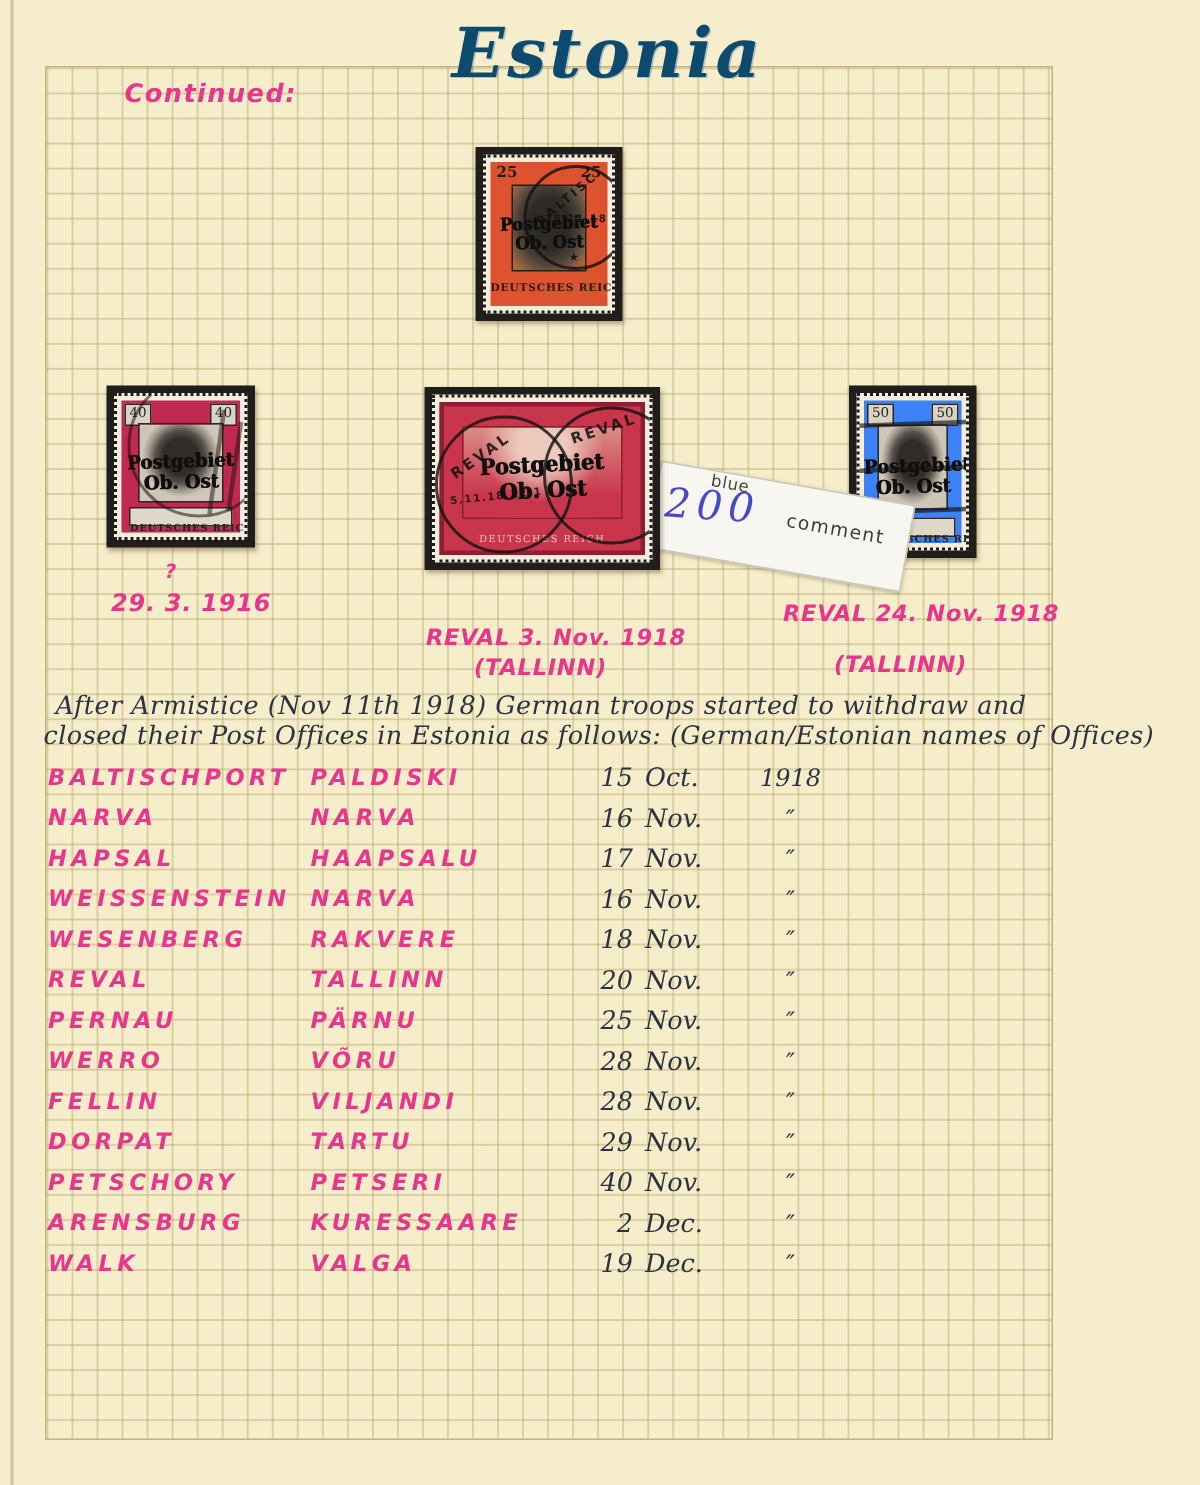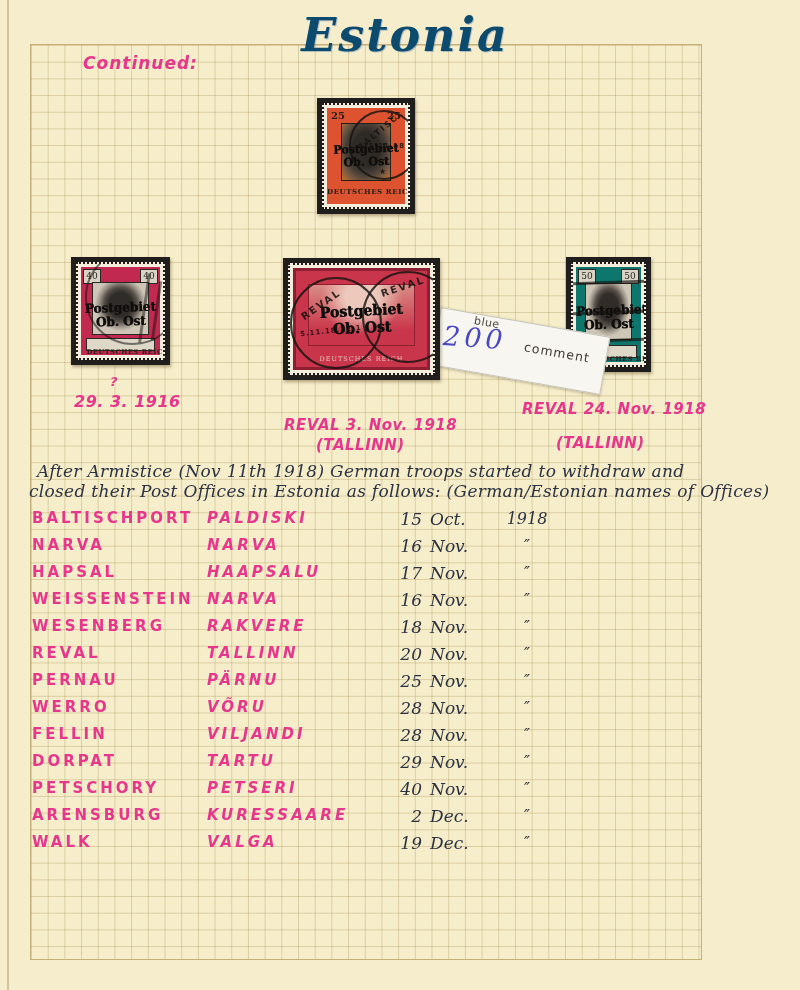--- a/index.html
+++ b/index.html
@@ -25,21 +25,21 @@
              color:#2b3242;font-size:17px;white-space:nowrap;letter-spacing:.3px;}
 
   
   .mount{position:absolute;background:#201e1c;box-shadow:1px 2px 3px rgba(110,92,52,.5);}
   .paper{position:absolute;inset:5px;background:#f2eddc;border:2px dotted #1f1c19;
          overflow:hidden;}
   .design{position:absolute;inset:3px;}
   .d1{background:#dd5330;}
   .d2{background:#c22950;}
   .d3{background:#c9364b;border:3px solid #8e1f33;}
-  .d4{background:#0f766e;}
+  .d4{background:#3b82f6;}
   .num{position:absolute;top:2px;font-family:"DejaVu Serif",serif;font-weight:bold;
        font-size:10px;color:#241e16;}
   .num.tl{left:4px;} .num.tr{right:4px;}
   .numbox{position:absolute;top:2px;width:16px;height:13px;background:#d9d3c6;
           border:1px solid #2a2724;font-family:"DejaVu Serif",serif;font-weight:normal;
           font-size:9px;color:#211f1c;text-align:center;line-height:13px;}
   .numbox.tl{left:2px;} .numbox.tr{right:2px;}
   .vig1{position:absolute;left:18%;right:18%;top:16%;bottom:24%;
         background:radial-gradient(ellipse at 50% 45%, #2e2b27 0 40%, #4a4038 60%, #7a5c44 78%, #b0682f 92%);
         border:1px solid #241f19;}
@@ -83,21 +83,21 @@
        transform:rotate(10deg);transform-origin:top left;z-index:2;}
   .tag-printed-top{position:absolute;left:34px;top:0;font-size:11px;color:#4a453d;letter-spacing:.5px;}
   .tag-comment{position:absolute;left:88px;top:16px;font-size:12.5px;color:#3f3b34;letter-spacing:1px;}
   .tag-value{position:absolute;left:6px;top:8px;font-size:27px;font-style:italic;color:#4b48c6;
              letter-spacing:4px;transform:rotate(-6deg);font-family:"DejaVu Serif",serif;}
 
   
   .offices{position:absolute;left:32px;top:509px;width:660px;}
   .t-row{position:relative;height:27px;}
   .t-row span{position:absolute;white-space:nowrap;}
-  .c-german{left:0;color:#e6378c;font-size:15px;font-weight:bold;letter-spacing:3px;}
+  .c-german{left:0;color:#e6378c;font-size:15px;font-weight:bold;letter-spacing:3px;font-style:italic;}
   .c-estonian{left:175px;color:#e6378c;font-size:15px;font-weight:bold;letter-spacing:3px;font-style:italic;}
   .c-day{left:348px;width:42px;text-align:right;font-family:"DejaVu Serif",serif;font-style:italic;
          color:#2b3242;font-size:17px;}
   .c-month{left:398px;font-family:"DejaVu Serif",serif;font-style:italic;color:#2b3242;font-size:17px;}
   .c-year{left:440px;width:110px;text-align:center;font-family:"DejaVu Serif",serif;font-style:italic;
           color:#2b3242;font-size:16px;}
 </style>
 </head>
 <body>
 

